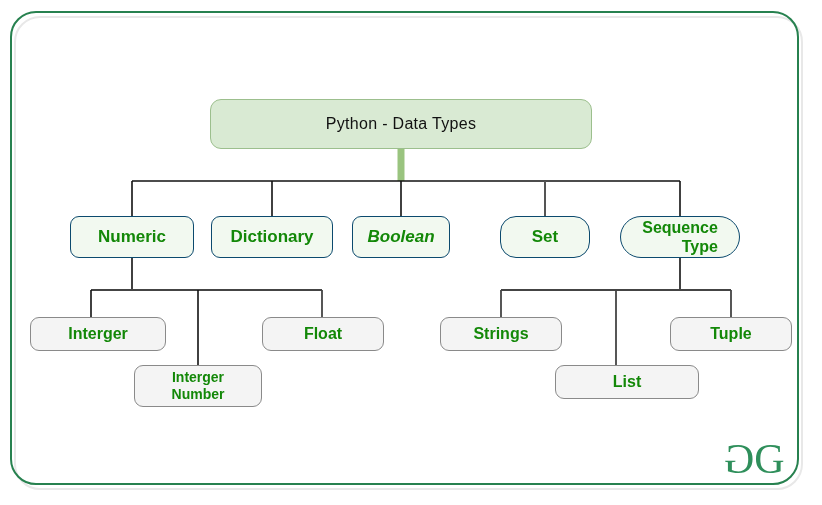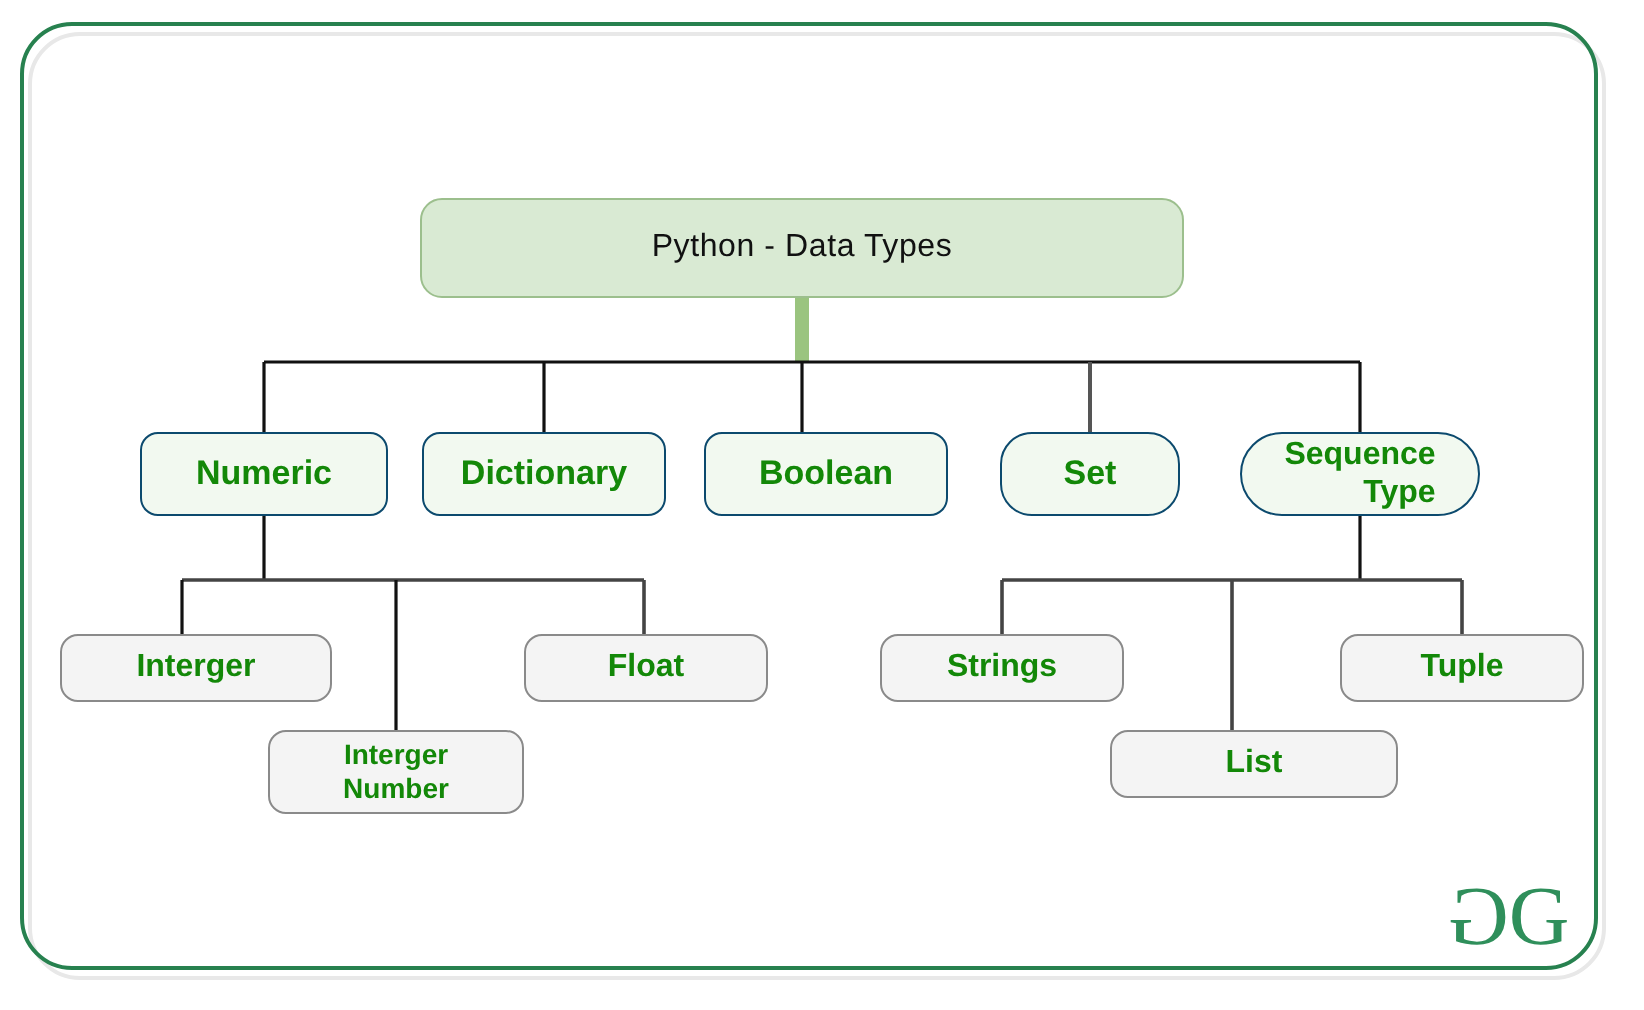--- a/index.html
+++ b/index.html
@@ -158,21 +158,21 @@
   </div>
 
   <div class="node branch" style="left:70px; top:216px; width:124px; height:42px;">
     <span>Numeric</span>
   </div>
 
   <div class="node branch" style="left:211px; top:216px; width:122px; height:42px;">
     <span>Dictionary</span>
   </div>
 
-  <div class="node branch" style="left:352px; top:216px; width:122px; height:42px;">
+  <div class="node branch" style="left:352px; top:216px; width:98px; height:42px;font-style:italic;">
     <span>Boolean</span>
   </div>
 
   <div class="node branch" style="left:500px; top:216px; width:90px; height:42px;border-radius:16px;">
     <span>Set</span>
   </div>
 
   <div class="node branch two-line" style="left:620px; top:216px; width:120px; height:42px;">
     <span>
       <span>Sequence</span><br>

